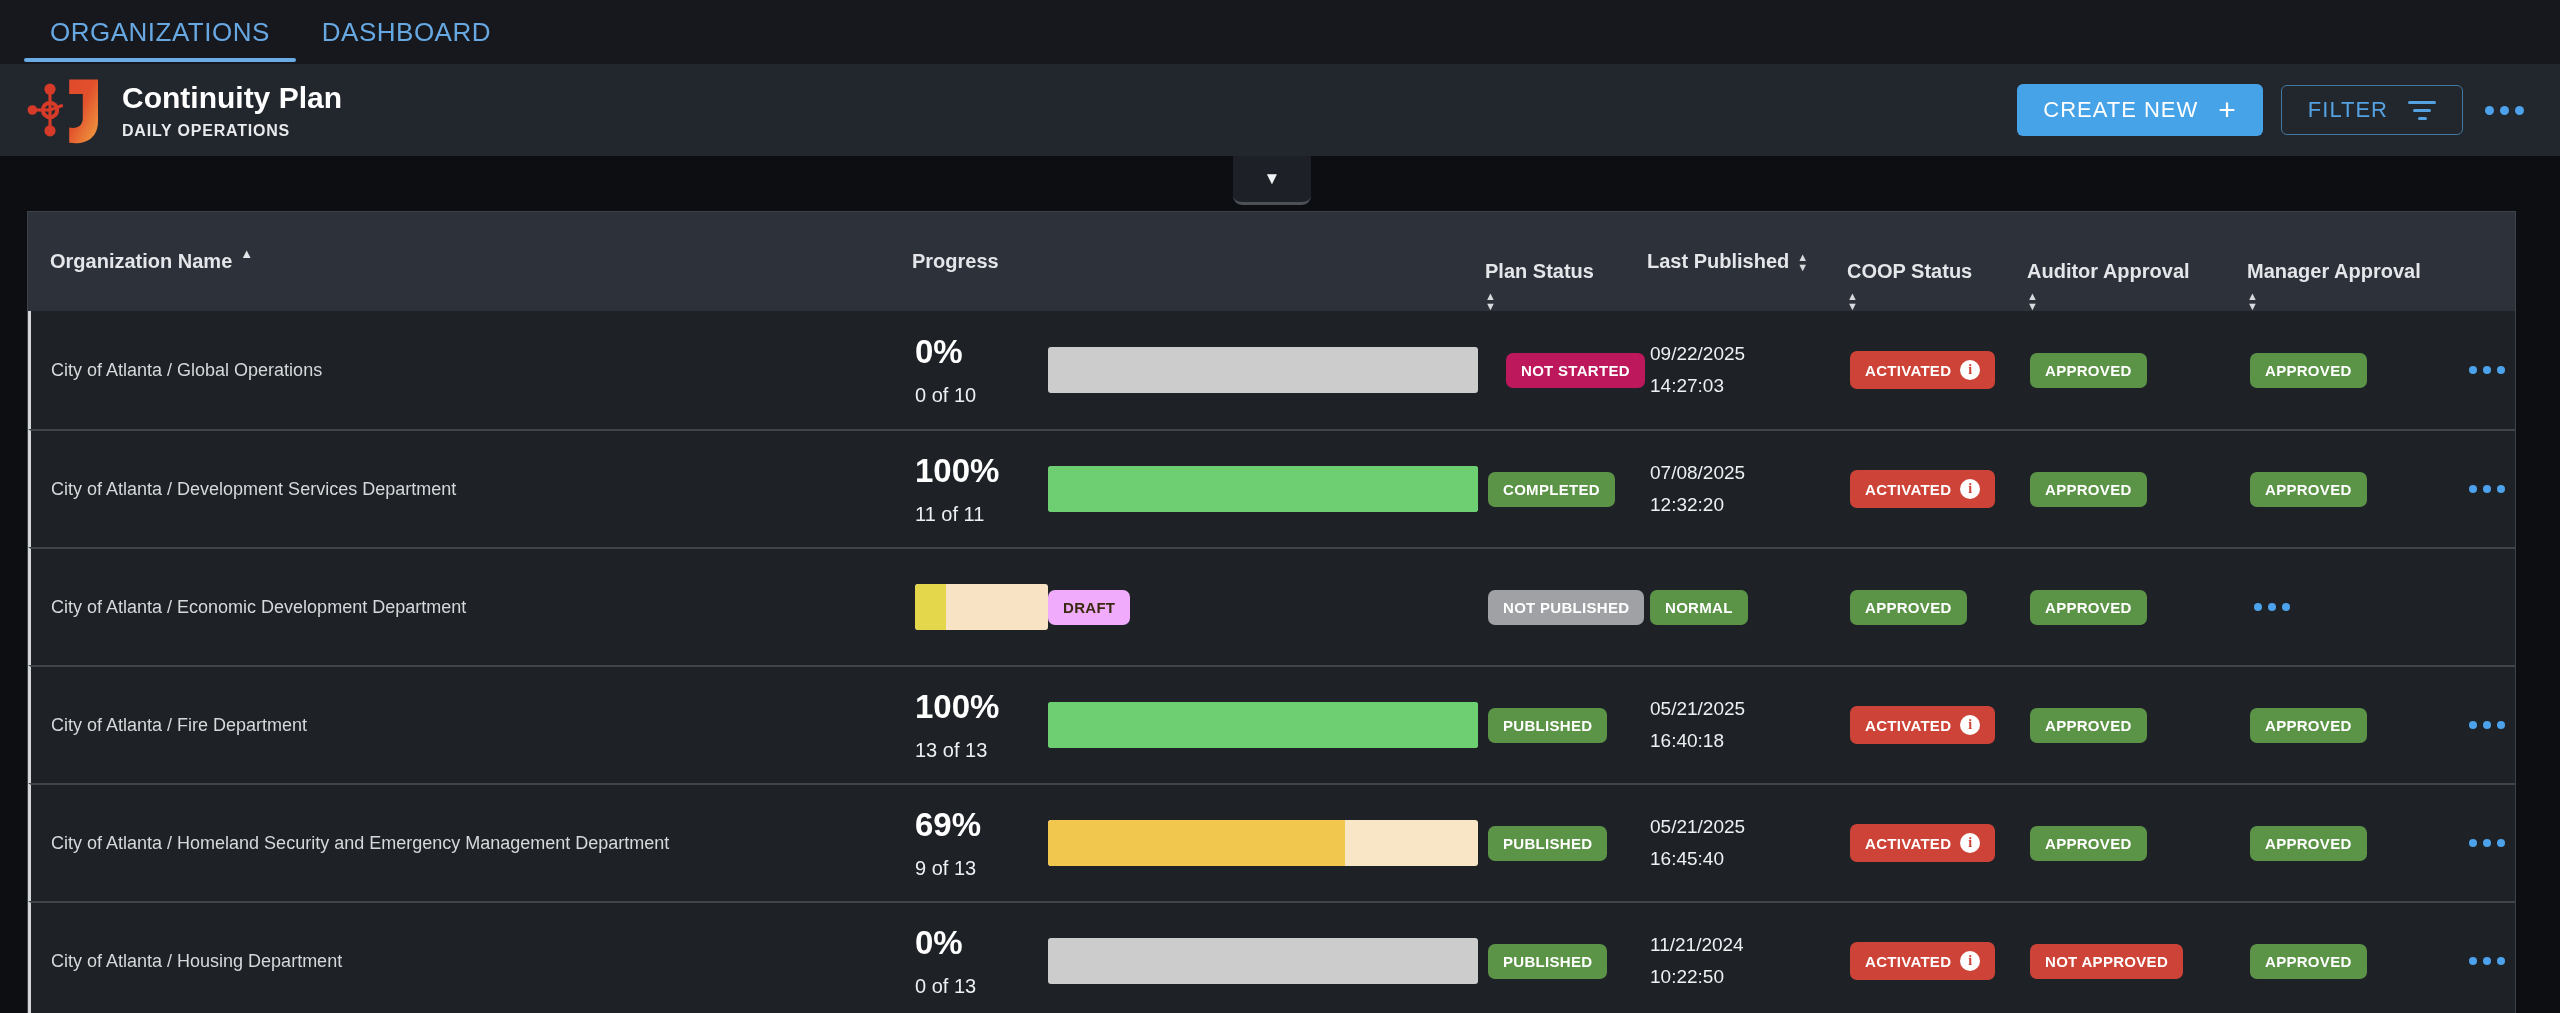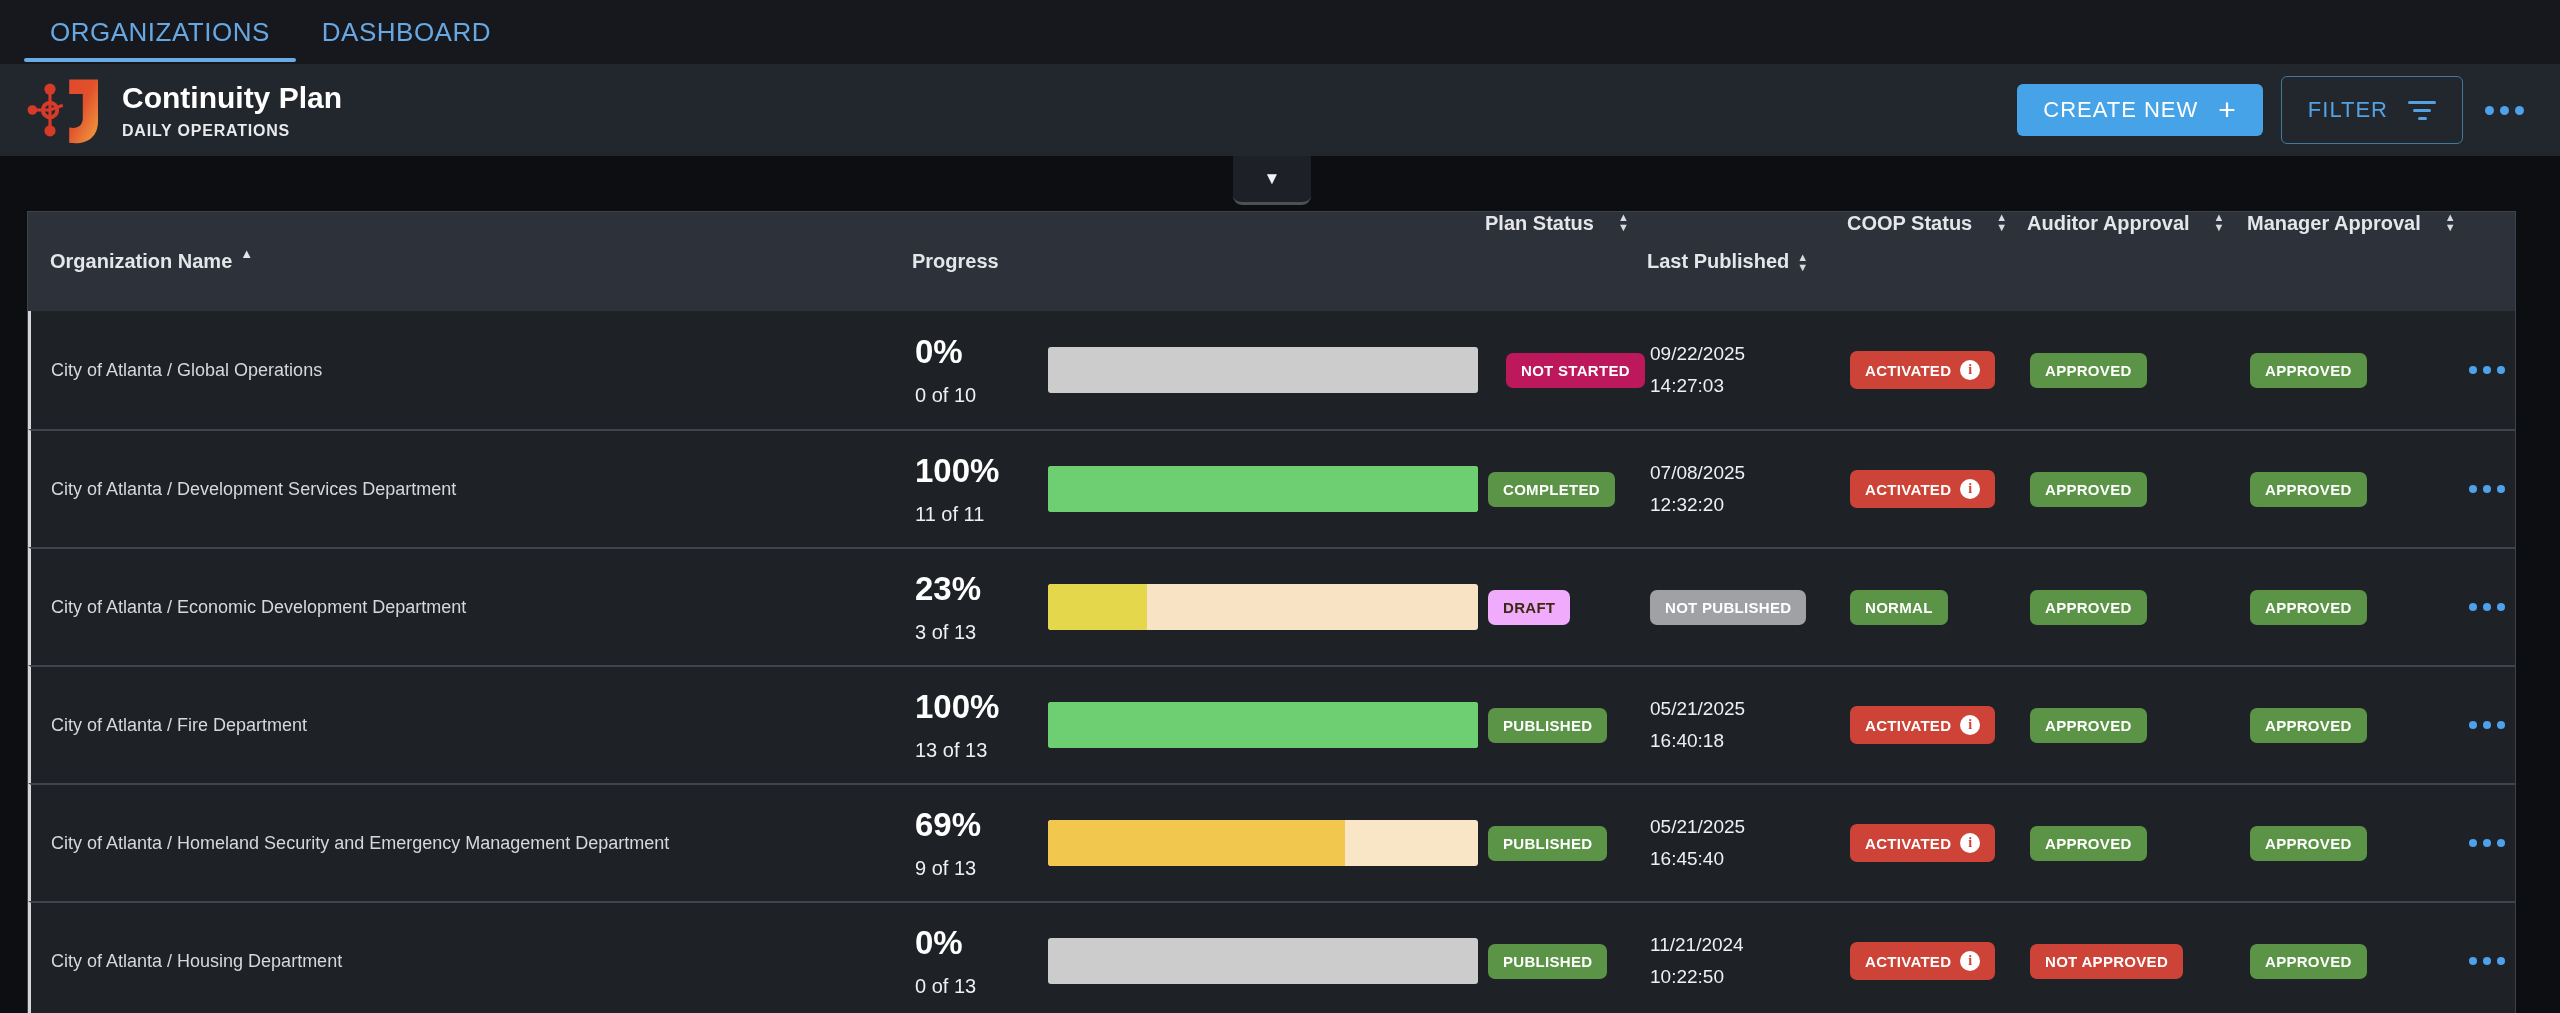--- a/index.html
+++ b/index.html
@@ -17,21 +17,21 @@
   .header { height:92px; background:#22262d; display:flex; align-items:center; padding:0 26px; }
   .logo { width:80px; height:80px; flex:0 0 auto; }
   .title-block { margin-left:16px; display:flex; flex-direction:column; gap:7px; }
   .page-title { font-size:30px; font-weight:bold; color:#ffffff; }
   .page-subtitle { font-size:16px; font-weight:bold; letter-spacing:0.8px; color:#e8eaec; }
   .header-actions { margin-left:auto; display:flex; align-items:center; gap:18px; }
   .btn-create { display:flex; align-items:center; gap:20px; height:52px; padding:0 26px;
     background:#47a3e8; border:none; border-radius:6px; color:#fff; font-size:22px;
     font-weight:500; letter-spacing:1px; cursor:pointer; font-family:inherit; }
   .btn-create .plus { font-size:30px; font-weight:400; line-height:1; }
-  .btn-filter { display:flex; align-items:center; gap:20px; height:68px; padding:0 26px;
+  .btn-filter { display:flex; align-items:center; gap:20px; height:50px; padding:0 26px;
     background:transparent; border:1px solid #44799f; border-radius:6px; color:#55a2e2;
     font-size:22px; font-weight:500; letter-spacing:1px; cursor:pointer; font-family:inherit; }
   .filter-icon { display:flex; flex-direction:column; gap:5px; align-items:center; }
   .filter-icon i { display:block; height:3px; background:#55a2e2; border-radius:2px; }
   .filter-icon i:nth-child(1){ width:28px; } .filter-icon i:nth-child(2){ width:18px; }
   .filter-icon i:nth-child(3){ width:9px; }
   .dots { display:flex; gap:6px; padding:8px 4px; cursor:pointer; }
   .dots i { width:9px; height:9px; border-radius:50%; background:#4da2ec; }
   .header-actions .dots { margin-right:6px; }
 
@@ -44,21 +44,21 @@
 
   
   .table { position:absolute; left:27px; top:55px; width:2489px; }
   .grid-row { display:grid;
     grid-template-columns:884px 133px 440px 162px 200px 180px 220px 215px 55px; }
   .thead { background:#2c313a; height:100px; border:1px solid #3d424a; border-bottom:none; }
   .th { display:flex; align-items:center; font-size:20px; font-weight:bold; color:#e4e6e9;
     cursor:pointer; }
   .th-name { padding-left:22px; }
   .sort-asc { font-size:13px; color:#e4e6e9; margin-left:8px; margin-bottom:16px; }
-  .th-stack { flex-direction:row; align-items:flex-start; justify-content:flex-start; gap:24px; }
+  .th-stack { flex-direction:column; align-items:flex-start; justify-content:flex-end; gap:8px; }
   .dual-arrow { display:flex; flex-direction:column; }
   .dual-arrow span { font-size:11px; line-height:10px; color:#d8dadd; }
   .th-inline { gap:8px; }
 
   .tbody { border:1px solid #3d424a; border-top:none; }
   .row { height:118px; background:#1e2227; border-top:2px solid #40454c;
     border-left:3px solid #d3d5d6; }
   .row:first-child { border-top:none; }
   .cell { display:flex; align-items:center; }
   .cell-name { padding-left:20px; font-size:18px; color:#d6d8da; }
@@ -277,24 +277,20 @@
     <div class="cell cell-actions">
       <div class="dots">
         <i></i>
               <i></i>
               <i></i>
       </div>
     </div>
   </div>
         <div class="grid-row row">
     <div class="cell cell-name">City of Atlanta / Economic Development Department</div>
-    <div class="cell cell-ptext">
-      <div class="pct">23%</div>
-      <div class="cnt">3 of 13</div>
-    </div>
     <div class="cell">
       <div class="bar-track" style="background: rgb(248, 228, 197);">
         <div class="bar-fill" style="width: 23%; background: linear-gradient(rgb(229, 215, 75) 0%, rgb(229, 215, 75) 100%);"></div>
       </div>
     </div>
     <div class="cell">
       <span class="badge" style="background: #f0abfc; color: rgb(58, 43, 16);">
         <span>DRAFT</span>
       </span>
     </div>

